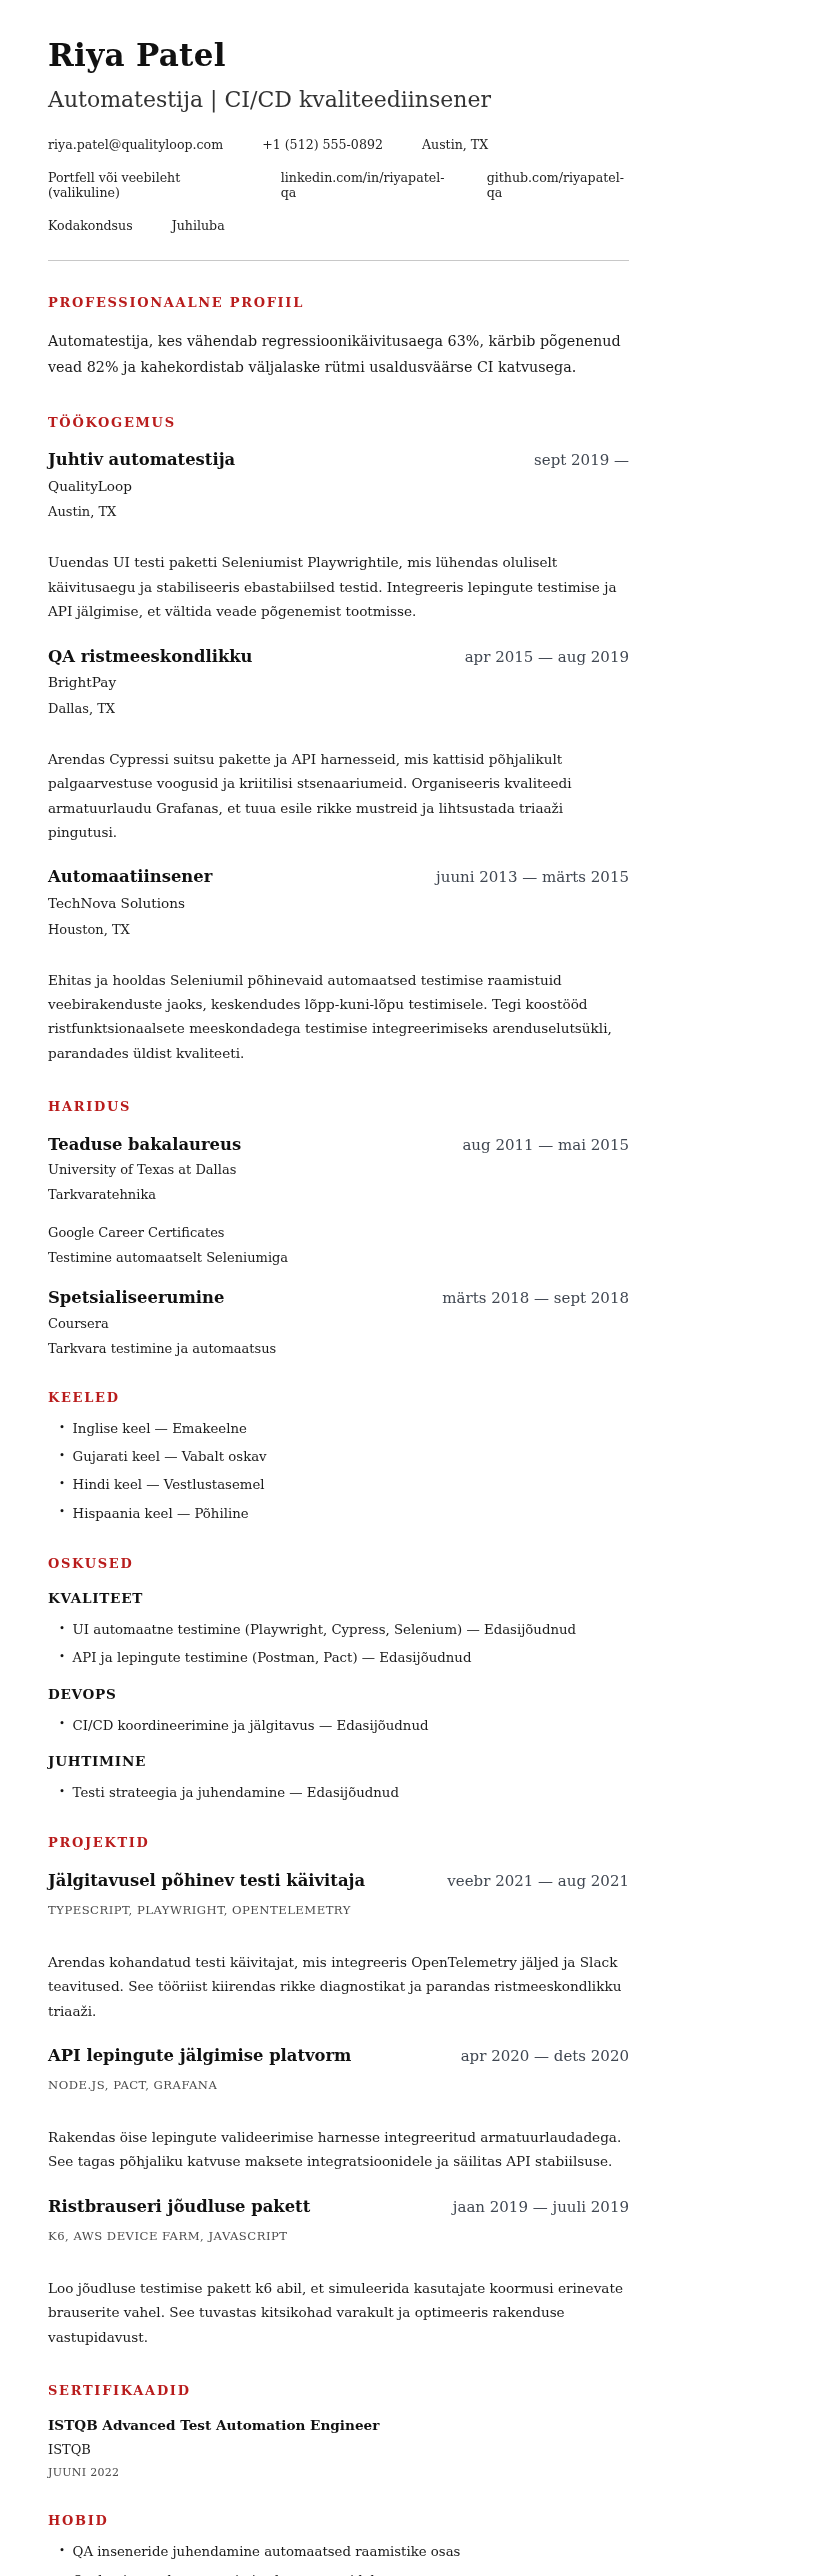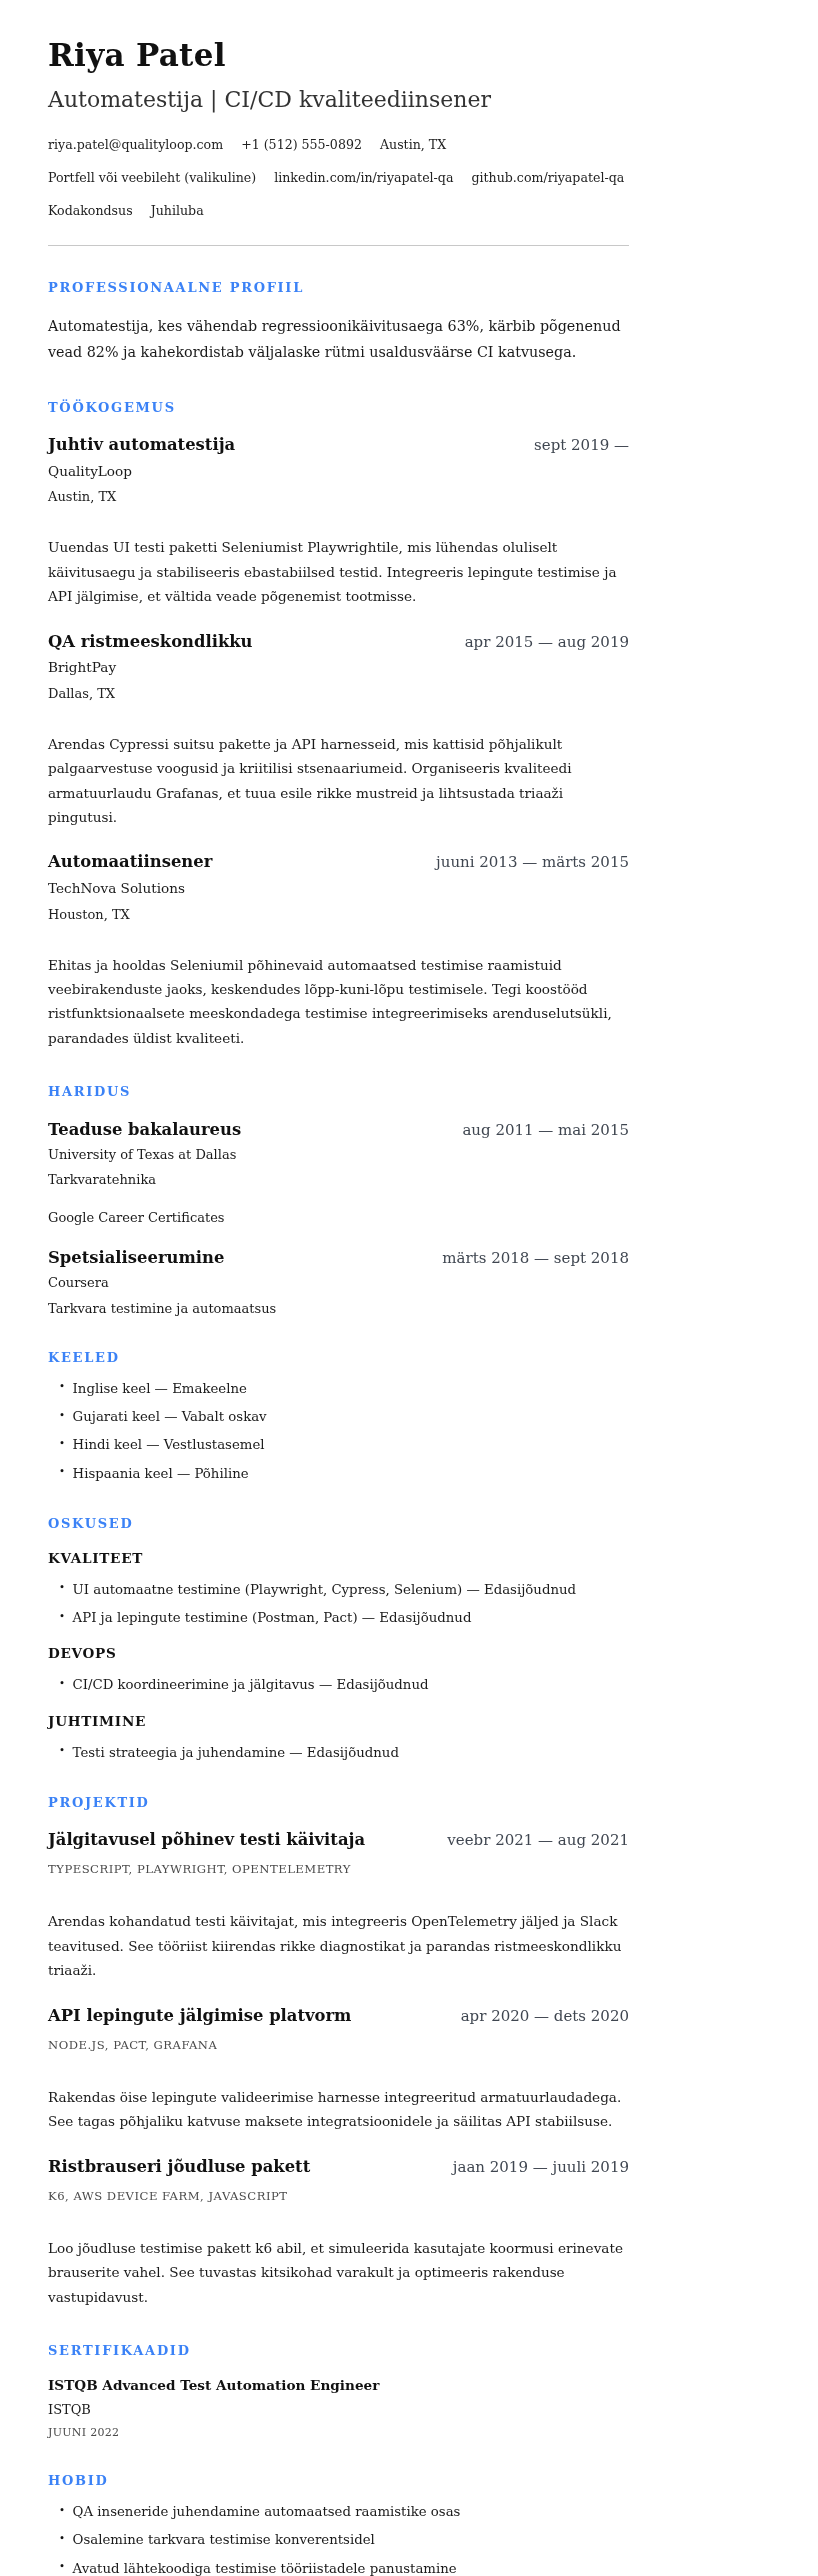--- a/index.html
+++ b/index.html
@@ -14,28 +14,28 @@
   }
   .name {
     font-size: 31px;
     font-weight: 700;
     line-height: 1.15;
     margin: 0 0 13.6px;
     letter-spacing: 0.3px;
     color: #111;
   }
   .headline { font-size: 22px; color: #333; margin: 0 0 24.6px; }
-  .contact-row { display: flex; gap: 18px; font-size: 12.6px; color: #222; margin-bottom: 18px; }
+  .contact-row { display: flex; gap: 39px; font-size: 12.6px; color: #222; margin-bottom: 18px; }
   .contact-row:last-of-type { margin-bottom: 0; }
   .divider { border: none; border-top: 0.7px solid #c8c8c8; margin: 27px 0 0; }
   .section-heading {
     font-size: 13px;
     font-weight: 700;
     letter-spacing: 1.7px;
-    color: #3b82f6;
+    color: #b91c1c;
     margin: 34px 0 0;
   }
   .summary { font-size: 14.3px; line-height: 1.81; margin: 19px 0 0; }
   .entry { margin-top: 23px; }
   .entry:first-of-type { margin-top: 20.5px; }
   .entry-header { display: flex; justify-content: space-between; align-items: baseline; }
   .entry-title { font-size: 16.4px; font-weight: 700; line-height: 1.2; color: #111; }
   .entry-dates { font-size: 15px; color: #3f4650; white-space: nowrap; }
   .company { font-size: 13.6px; margin-top: 8.2px; }
   .location { font-size: 13px; margin-top: 10.2px; color: #222; }
@@ -124,20 +124,21 @@
       <div class="entry-header">
         <span class="entry-title">Teaduse bakalaureus</span>
         <span class="entry-dates">aug 2011 — mai 2015</span>
       </div>
       <div class="edu-school">University of Texas at Dallas</div>
       <div class="edu-field">Tarkvaratehnika</div>
     </div>
 
     <div class="entry">
       <div class="edu-school">Google Career Certificates</div>
+      <div class="edu-field">Testimine automaatselt Seleniumiga</div>
     </div>
 
     <div class="entry">
       <div class="entry-header">
         <span class="entry-title">Spetsialiseerumine</span>
         <span class="entry-dates">märts 2018 — sept 2018</span>
       </div>
       <div class="edu-school">Coursera</div>
       <div class="edu-field">Tarkvara testimine ja automaatsus</div>
     </div>

